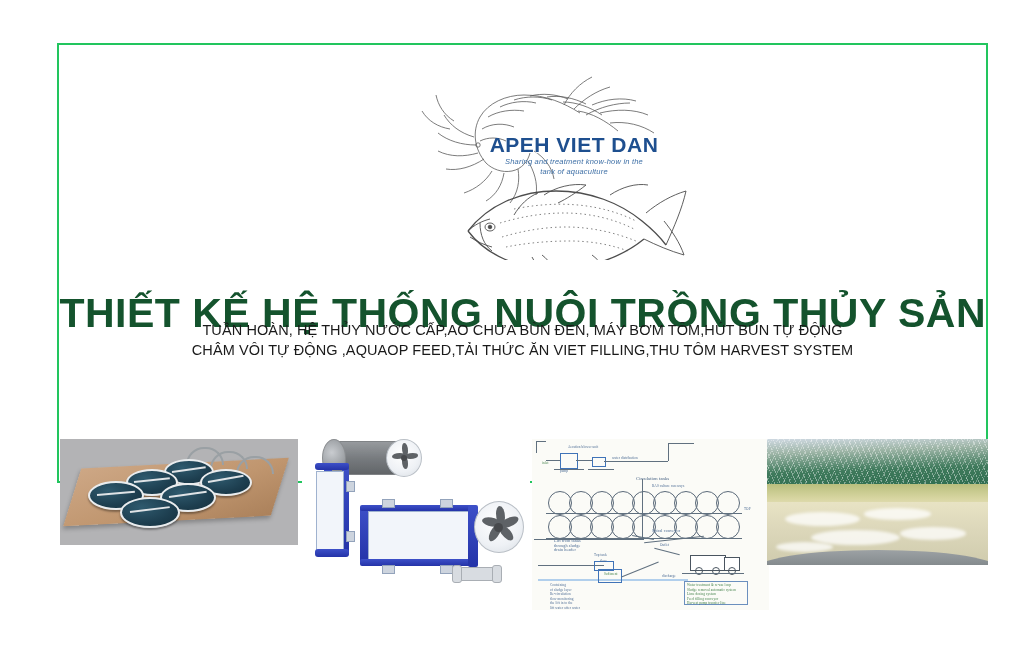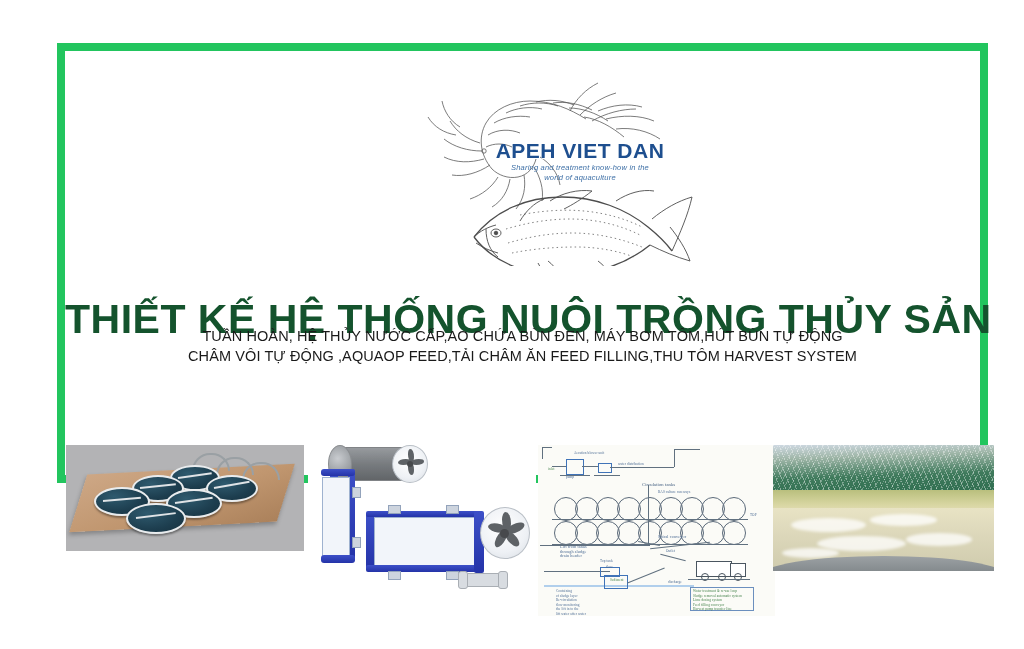--- a/index.html
+++ b/index.html
@@ -15,21 +15,21 @@
     position: relative;
   }
 
   
   #slide-frame {
     position: absolute;
     left: 57px;
     top: 43px;
     width: 931px;
     height: 440px;
-    border: 8px solid #22c55e;
+    border: 2px solid #22c55e;
     box-sizing: border-box;
     background: #ffffff;
   }
 
   
   #logo-block {
     position: absolute;
     left: 355px;
     top: 0px;
     width: 320px;
@@ -335,29 +335,29 @@
         <path d="M86 178 C106 172 128 168 150 168 C176 168 200 174 220 184" stroke-dasharray="1.5 3" stroke-width="0.7"></path>
         <path d="M88 192 C108 186 130 182 152 182 C178 182 202 188 222 196" stroke-dasharray="1.5 3" stroke-width="0.7"></path>
         <path d="M92 202 C112 198 134 196 156 196 C178 196 198 200 214 206" stroke-dasharray="1.5 3" stroke-width="0.7"></path>
         <path d="M100 164 C120 160 142 158 164 160 C186 162 206 168 222 176" stroke-dasharray="1.5 3" stroke-width="0.7"></path>
       </g>
     </svg>
 
     <div id="logo-wordmark">APEH VIET DAN</div>
     <div id="logo-tagline">
       <div>Sharing and treatment know-how in the</div>
-      <div>world of aquaculture</div>
+      <div>tank of aquaculture</div>
     </div>
   </div>
 
   <h1 id="title-main">THIẾT KẾ HỆ THỐNG NUÔI TRỒNG THỦY SẢN</h1>
 
   <div id="subtitle-block">
     <div class="subtitle-line">TUẦN HOÀN, HỆ THỦY NƯỚC CẤP,AO CHỨA BÙN ĐEN, MÁY BƠM TÔM,HÚT BÙN TỰ ĐỘNG</div>
-    <div class="subtitle-line">CHÂM VÔI TỰ ĐỘNG ,AQUAOP FEED,TẢI CHÂM ĂN FEED FILLING,THU TÔM HARVEST SYSTEM</div>
+    <div class="subtitle-line">CHÂM VÔI TỰ ĐỘNG ,AQUAOP FEED,TẢI THỨC ĂN VIET FILLING,THU TÔM HARVEST SYSTEM</div>
   </div>
 
   <div id="image-strip">
 
     <div class="strip-img" id="img-tank-farm">
       <div class="tf-platform"></div>
       <div class="tf-pipe" style="left:150px;top:12px;width:34px;height:16px;"></div>
       <div class="tf-pipe" style="left:176px;top:17px;width:34px;height:16px;"></div>
       <div class="tf-pipe" style="left:126px;top:8px;width:34px;height:16px;"></div>
 

